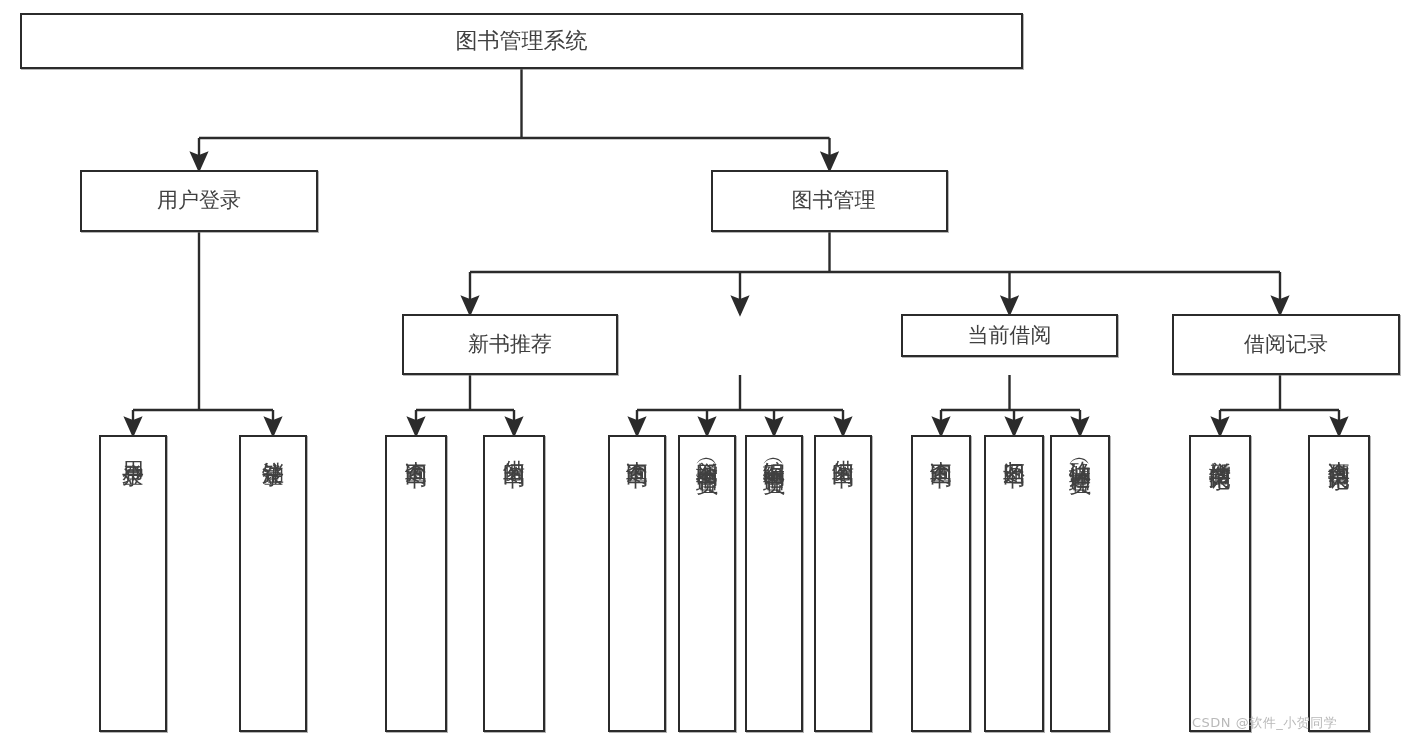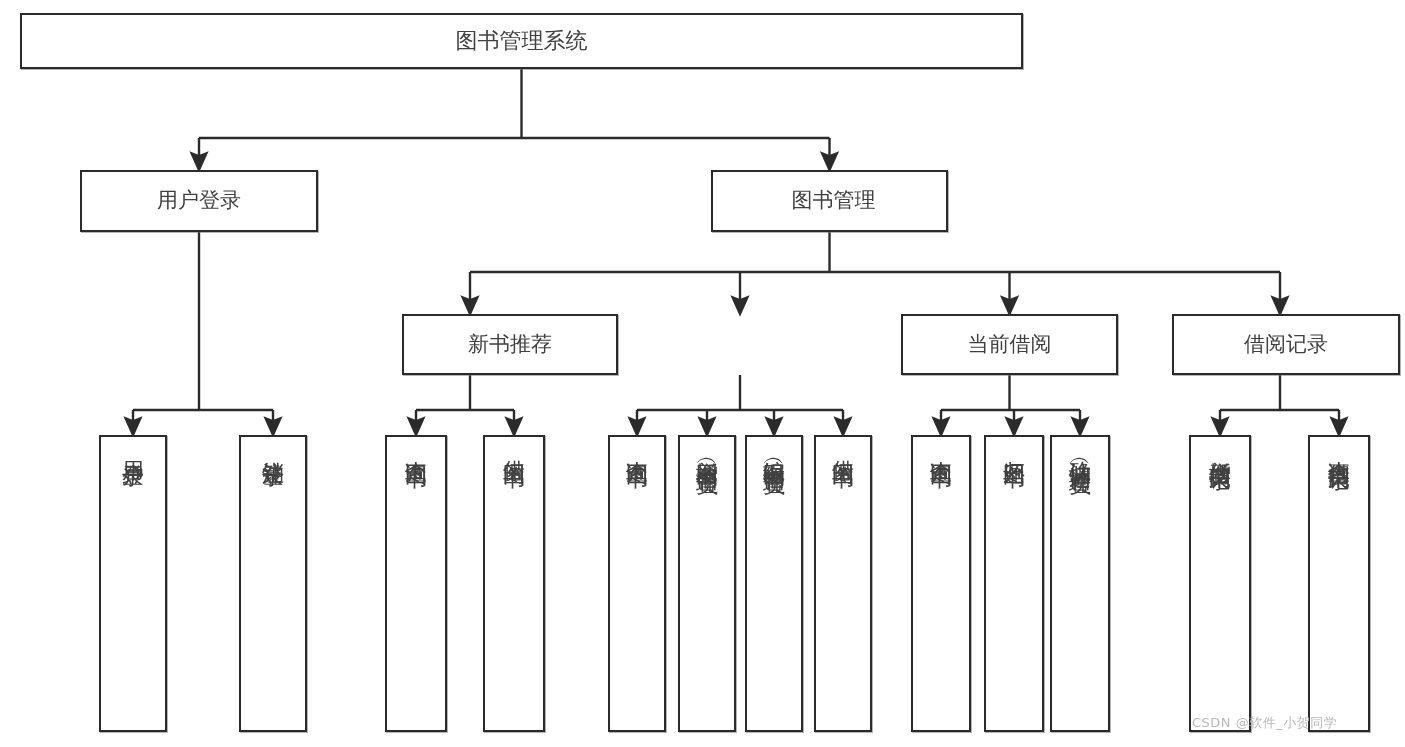--- a/index.html
+++ b/index.html
@@ -127,21 +127,21 @@
   <div class="node horizontal" style="left: 80px; top: 170px; width: 238px; height: 62px;">
     <span class="node-label">用户登录</span>
   </div>
   <div class="node horizontal" style="left: 711px; top: 170px; width: 237px; height: 62px; padding-left: 8px;">
     <span class="node-label">图书管理</span>
   </div>
 
   <div class="node horizontal" style="left: 362px; top: 314px; width: 216px; height: 61px; margin-left: 40px;">
     <span class="node-label">新书推荐</span>
   </div>
-  <div class="node horizontal" style="left: 901px; top: 314px; width: 217px; height: 61px;">
+  <div class="node horizontal" style="left: 901px; top: 314px; width: 217px; height: 43px;">
     <span class="node-label">当前借阅</span>
   </div>
   <div class="node horizontal" style="left: 1172px; top: 314px; width: 228px; height: 61px;">
     <span class="node-label">借阅记录</span>
   </div>
 
   <div class="node vertical" style="left: 99px; top: 435px; width: 68px; height: 297px;">
     <span class="node-label">用户登录</span>
   </div>
   <div class="node vertical" style="left: 239px; top: 435px; width: 68px; height: 297px;">

